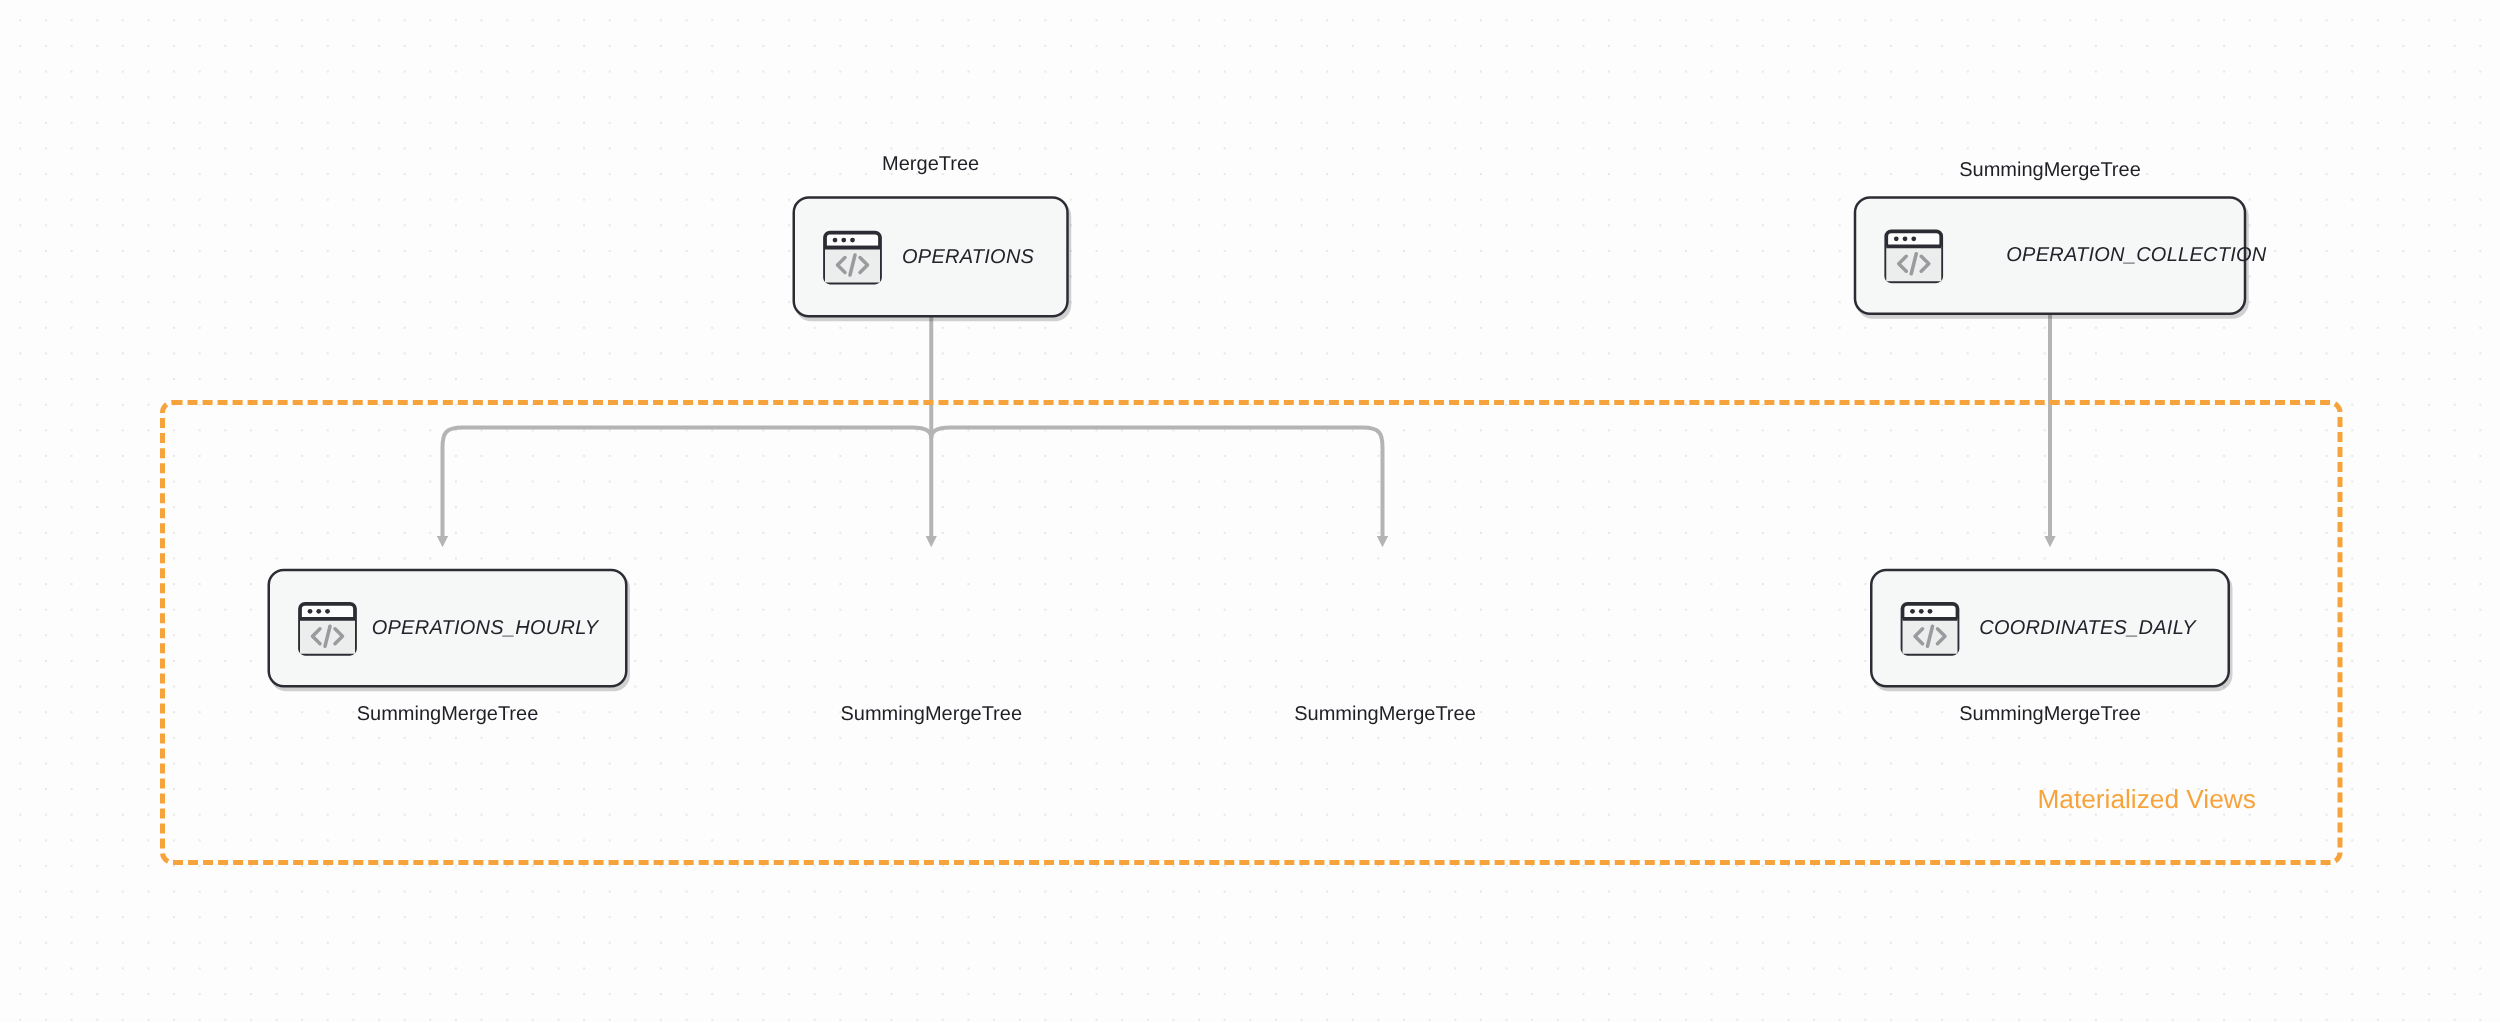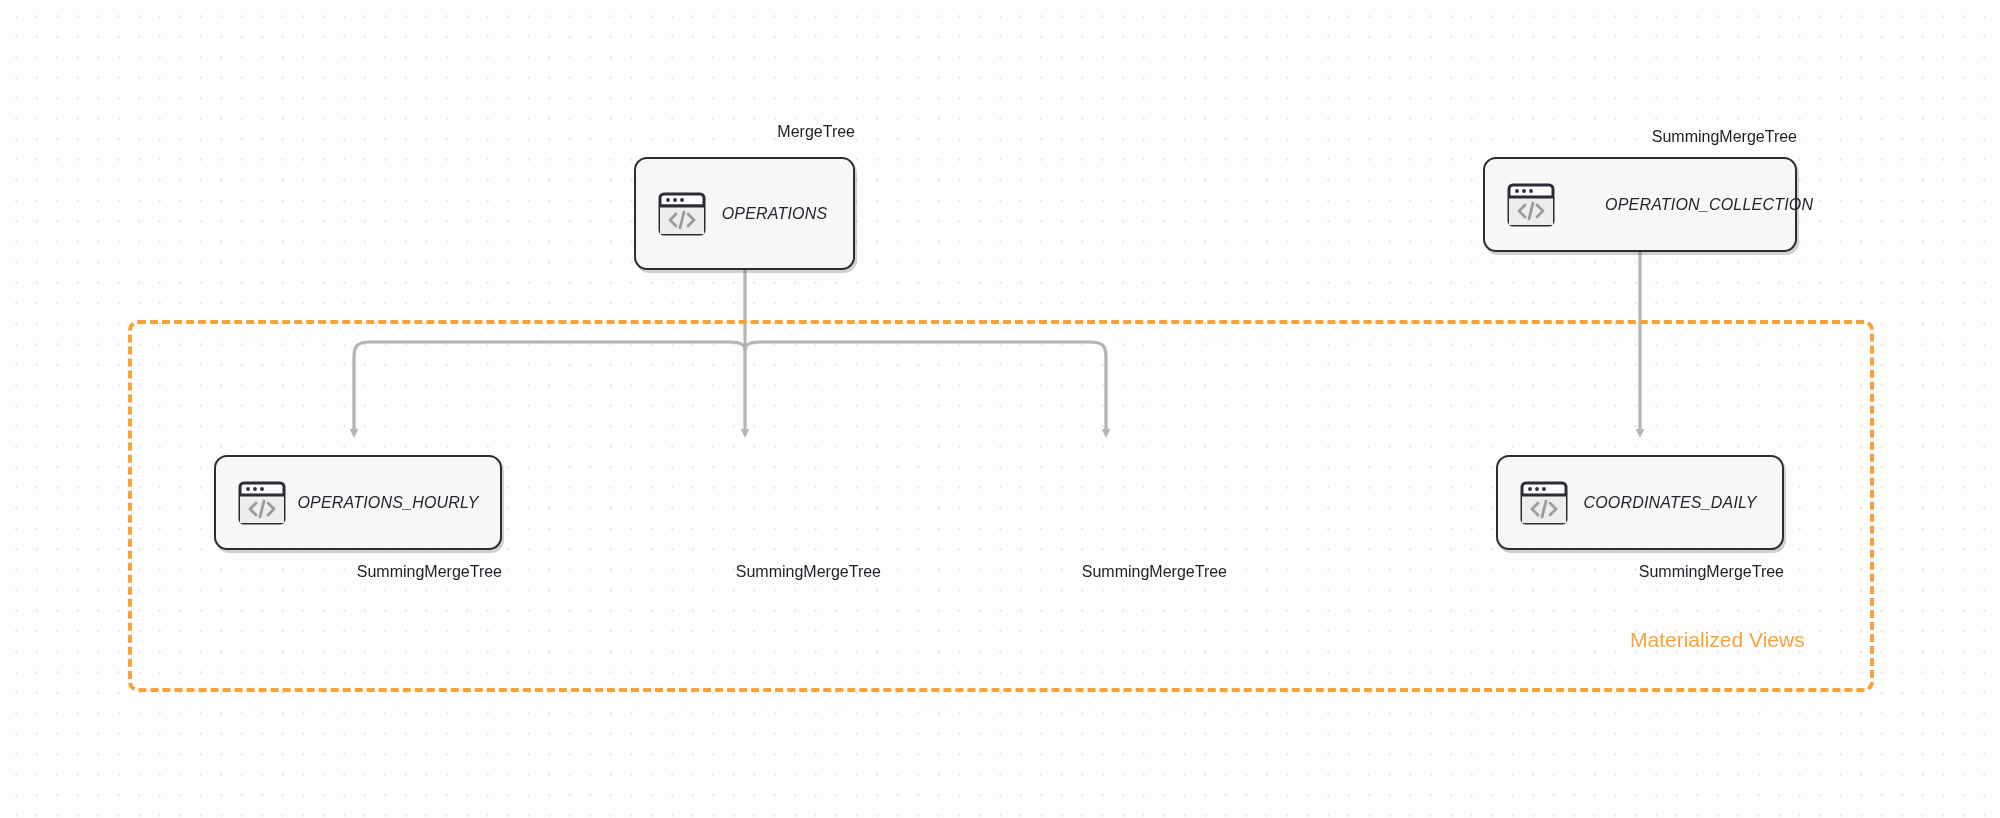--- a/index.html
+++ b/index.html
@@ -80,21 +80,21 @@
     white-space: nowrap;
     font-family: "Liberation Sans", sans-serif;
   }
 
   
   .engine-label {
     position: absolute;
     font-size: 16px;
     color: #1f1f26;
     white-space: nowrap;
-    text-align: right;
+    text-align: center;
     z-index: 4;
     font-family: "Liberation Sans", sans-serif;
   }
 </style>
 </head>
 <body>
 
 <div id="canvas">
 
   <svg id="edges" viewBox="0 0 2000 818" width="2000" height="818" xmlns="http://www.w3.org/2000/svg">
@@ -113,21 +113,21 @@
     <path d="M745,350 C745,346 748,342 760,342 L1090,342 C1104,342 1106,347 1106,358 L1106,430" fill="none" stroke="#b4b4b4" stroke-width="3.2" stroke-linecap="round" marker-end="url(#ah)"></path>
 
     <path d="M1640,252 L1640,430" fill="none" stroke="#b4b4b4" stroke-width="3.2" stroke-linecap="round" marker-end="url(#ah)"></path>
   </svg>
 
   <div class="mv-group" style="left:128px; top:320px; width:1746px; height:372px;"></div>
   <div class="mv-group-label" style="left:1630px; top:628px;">Materialized Views</div>
 
   <div class="engine-label" style="left:634px; top:123px; width:221px;">MergeTree</div>
 
-  <div class="node" style="left:634px; top:157px; width:221px; height:113px;">
+  <div class="node" style="left:634px; top:157px; width:221px; height:97px;">
     <span class="node-icon">
       <svg viewBox="0 0 48 44" width="48" height="44" xmlns="http://www.w3.org/2000/svg">
         <rect x="2" y="2" width="44" height="40" rx="4" ry="4" fill="#fdfdfd" stroke="#2c2c34" stroke-width="3"></rect>
         <path d="M2,14 H46" stroke="#2c2c34" stroke-width="3"></path>
         <rect x="2" y="14" width="44" height="28" fill="#eceded"></rect>
         <path d="M2,14 H46" stroke="#2c2c34" stroke-width="3"></path>
         <circle cx="10" cy="8" r="1.9" fill="#2c2c34"></circle>
         <circle cx="17" cy="8" r="1.9" fill="#2c2c34"></circle>
         <circle cx="24" cy="8" r="1.9" fill="#2c2c34"></circle>
         <path d="M18,22 L12,28 L18,34" fill="none" stroke="#9a9a9f" stroke-width="2.8" stroke-linecap="round" stroke-linejoin="round"></path>

